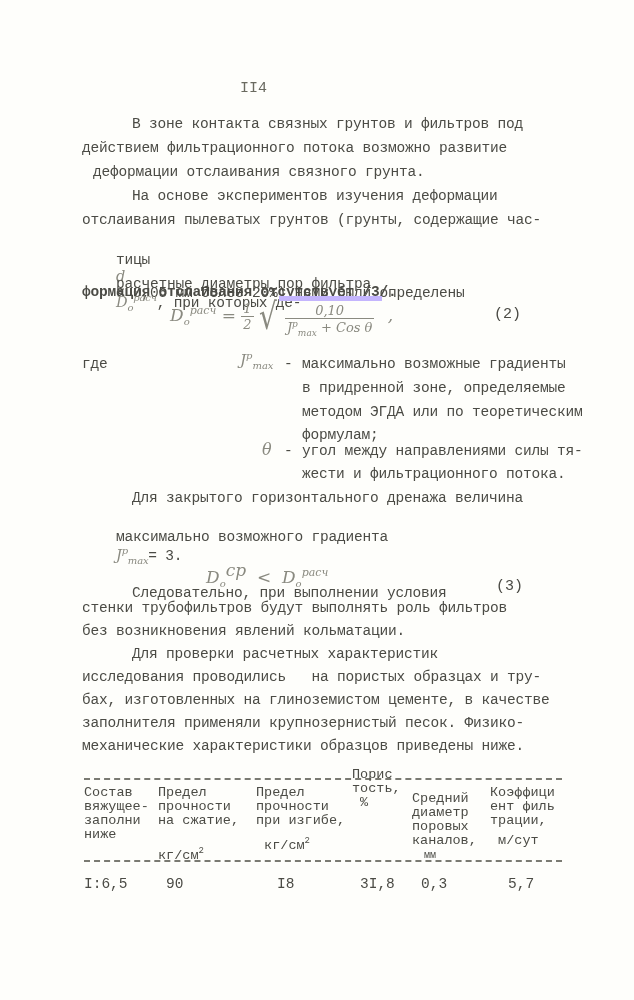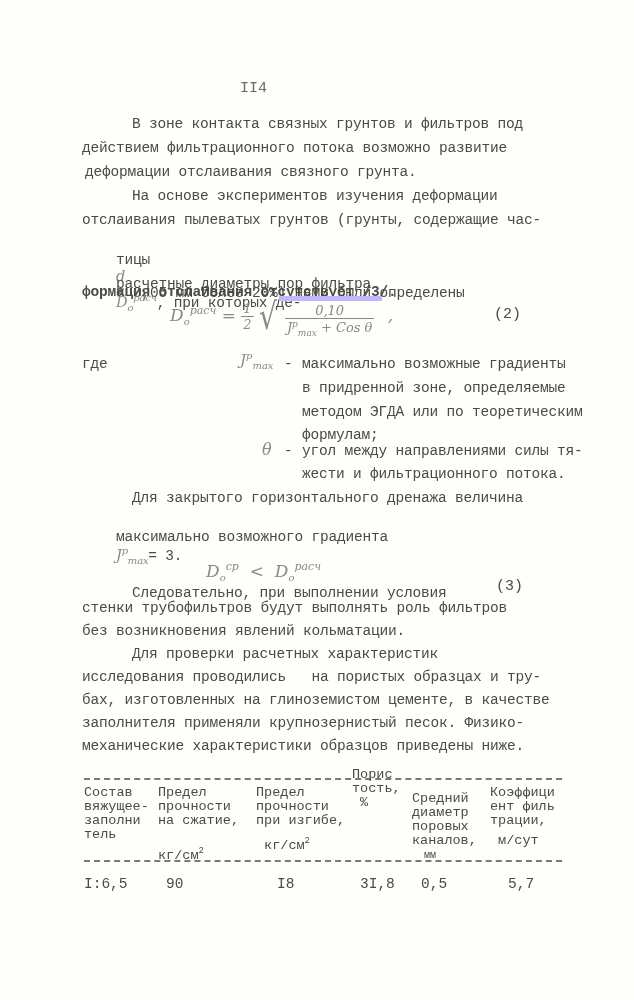--- a/index.html
+++ b/index.html
@@ -103,21 +103,21 @@
   </style>
 </head>
 <body>
 
 <div>
 
   <div class="page-number">II4</div>
 
   <div class="line" style="top:116px; left:132px;">В зоне контакта связных грунтов и фильтров под</div>
   <div class="line" style="top:140px; left:82px;">действием фильтрационного потока возможно развитие</div>
-  <div class="line" style="top:164px; left:85px;">деформации отслаивания связного грунта.</div>
+  <div class="line" style="top:164px; left:93px;">деформации отслаивания связного грунта.</div>
 
   <div class="line" style="top:188px; left:132px;">На основе экспериментов изучения деформации</div>
   <div class="line" style="top:212px; left:82px;">отслаивания пылеватых грунтов (грунты, содержащие час-</div>
   <div class="line" style="top:236px; left:82px;">
     <span>тицы</span>
     <span class="hand">d</span>
     <span>&lt; 0,05 мм более 20%) нами были определены</span>
   </div>
   <div class="line" style="top:260px; left:82px;">
     <span>расчетные диаметры пор фильтра</span>
@@ -149,42 +149,42 @@
 
   <div class="line" style="top:490px; left:132px;">Для закрытого горизонтального дренажа величина</div>
   <div class="line" style="top:513px; left:82px;">
     <span>максимально возможного градиента</span>
     <span class="hand"><span>J</span><sup>p</sup><sub>max</sub></span><span>= 3.</span>
   </div>
 
   <div class="line" style="top:565px; left:132px;margin-top:20px;">Следовательно, при выполнении условия</div>
 
   <div class="formula" style="top:560px; left:206px;">
-    <span>D</span><sub style="font-size:10px">o</sub><sup style="font-size:11px">ср</sup>
+    <span>D</span><sub style="font-size:10px">o</sub><sup style="font-size:17px">ср</sup>
     &nbsp;<span>&lt;</span>&nbsp;
     <span>D</span><sub style="font-size:10px">o</sub><sup style="font-size:11px">расч</sup>
   </div>
   <div class="eqnum" style="top:578px; left:496px;">(3)</div>
 
   <div class="line" style="top:600px; left:82px;">стенки трубофильтров будут выполнять роль фильтров</div>
   <div class="line" style="top:623px; left:82px;">без возникновения явлений кольматации.</div>
 
   <div class="line" style="top:646px; left:132px;">Для проверки расчетных характеристик</div>
   <div class="line" style="top:669px; left:82px;">исследования проводились   на пористых образцах и тру-</div>
   <div class="line" style="top:692px; left:82px;">бах, изготовленных на глиноземистом цементе, в качестве</div>
   <div class="line" style="top:715px; left:82px;">заполнителя применяли крупнозернистый песок. Физико-</div>
   <div class="line" style="top:738px; left:82px;">механические характеристики образцов приведены ниже.</div>
 
   <div>
     <div class="dash-line" style="top:778px;"></div>
 
     <div class="th" style="top:786px; left:84px;"><span>Состав</span>
 <span>вяжущее-</span>
 <span>заполни</span>
-<span>тель</span></div>
+<span>ниже</span></div>
 
     <div class="th" style="top:786px; left:158px;"><span>Предел</span>
 <span>прочности</span>
 <span>на сжатие,</span>
 <span style="display:inline-block; margin-top:16px;"><span>кг/см</span><sup class="s">2</sup></span></div>
 
     <div class="th" style="top:786px; left:256px;"><span>Предел</span>
 <span>прочности</span>
 <span>при изгибе,</span>
 <span style="display:inline-block; margin-top:6px;"><span> кг/см</span><sup class="s">2</sup></span></div>
@@ -204,18 +204,18 @@
 <span>трации,</span>
 <span style="display:inline-block; margin-top:6px;"> м/сут</span></div>
 
     <div class="dash-line" style="top:860px;"></div>
 
     <div>
       <div class="td" style="top:876px; left:84px;">I:6,5</div>
       <div class="td" style="top:876px; left:166px;">90</div>
       <div class="td" style="top:876px; left:277px;">I8</div>
       <div class="td" style="top:876px; left:360px;">3I,8</div>
-      <div class="td" style="top:876px; left:421px;">0,5</div>
+      <div class="td" style="top:876px; left:421px;">0,3</div>
       <div class="td" style="top:876px; left:508px;">5,7</div>
     </div>
   </div>
 
 </div>
 
 </body></html>

